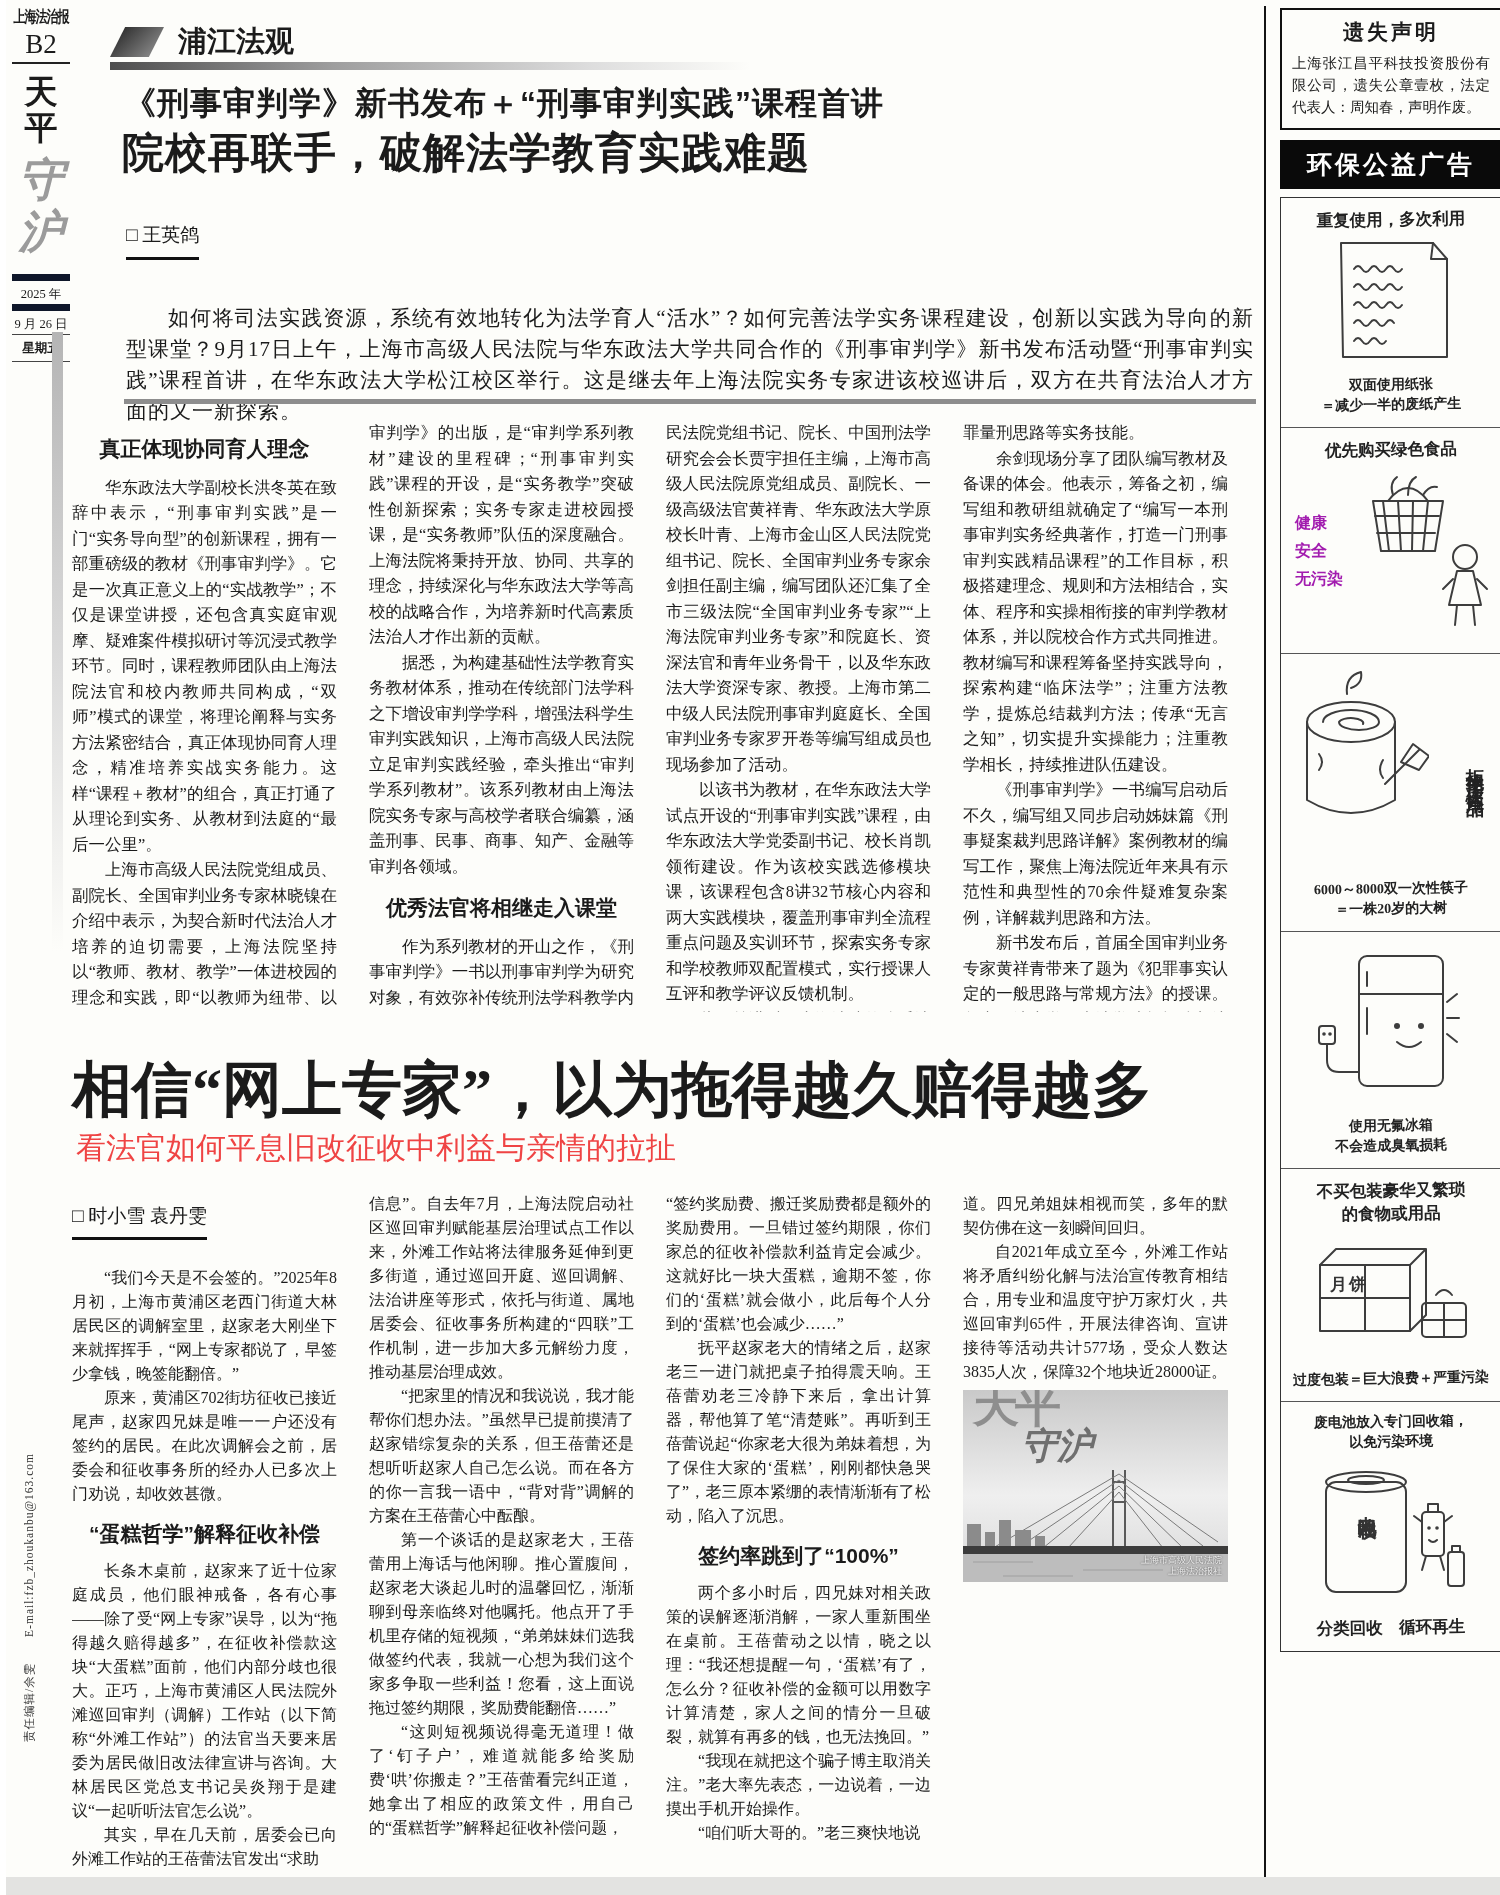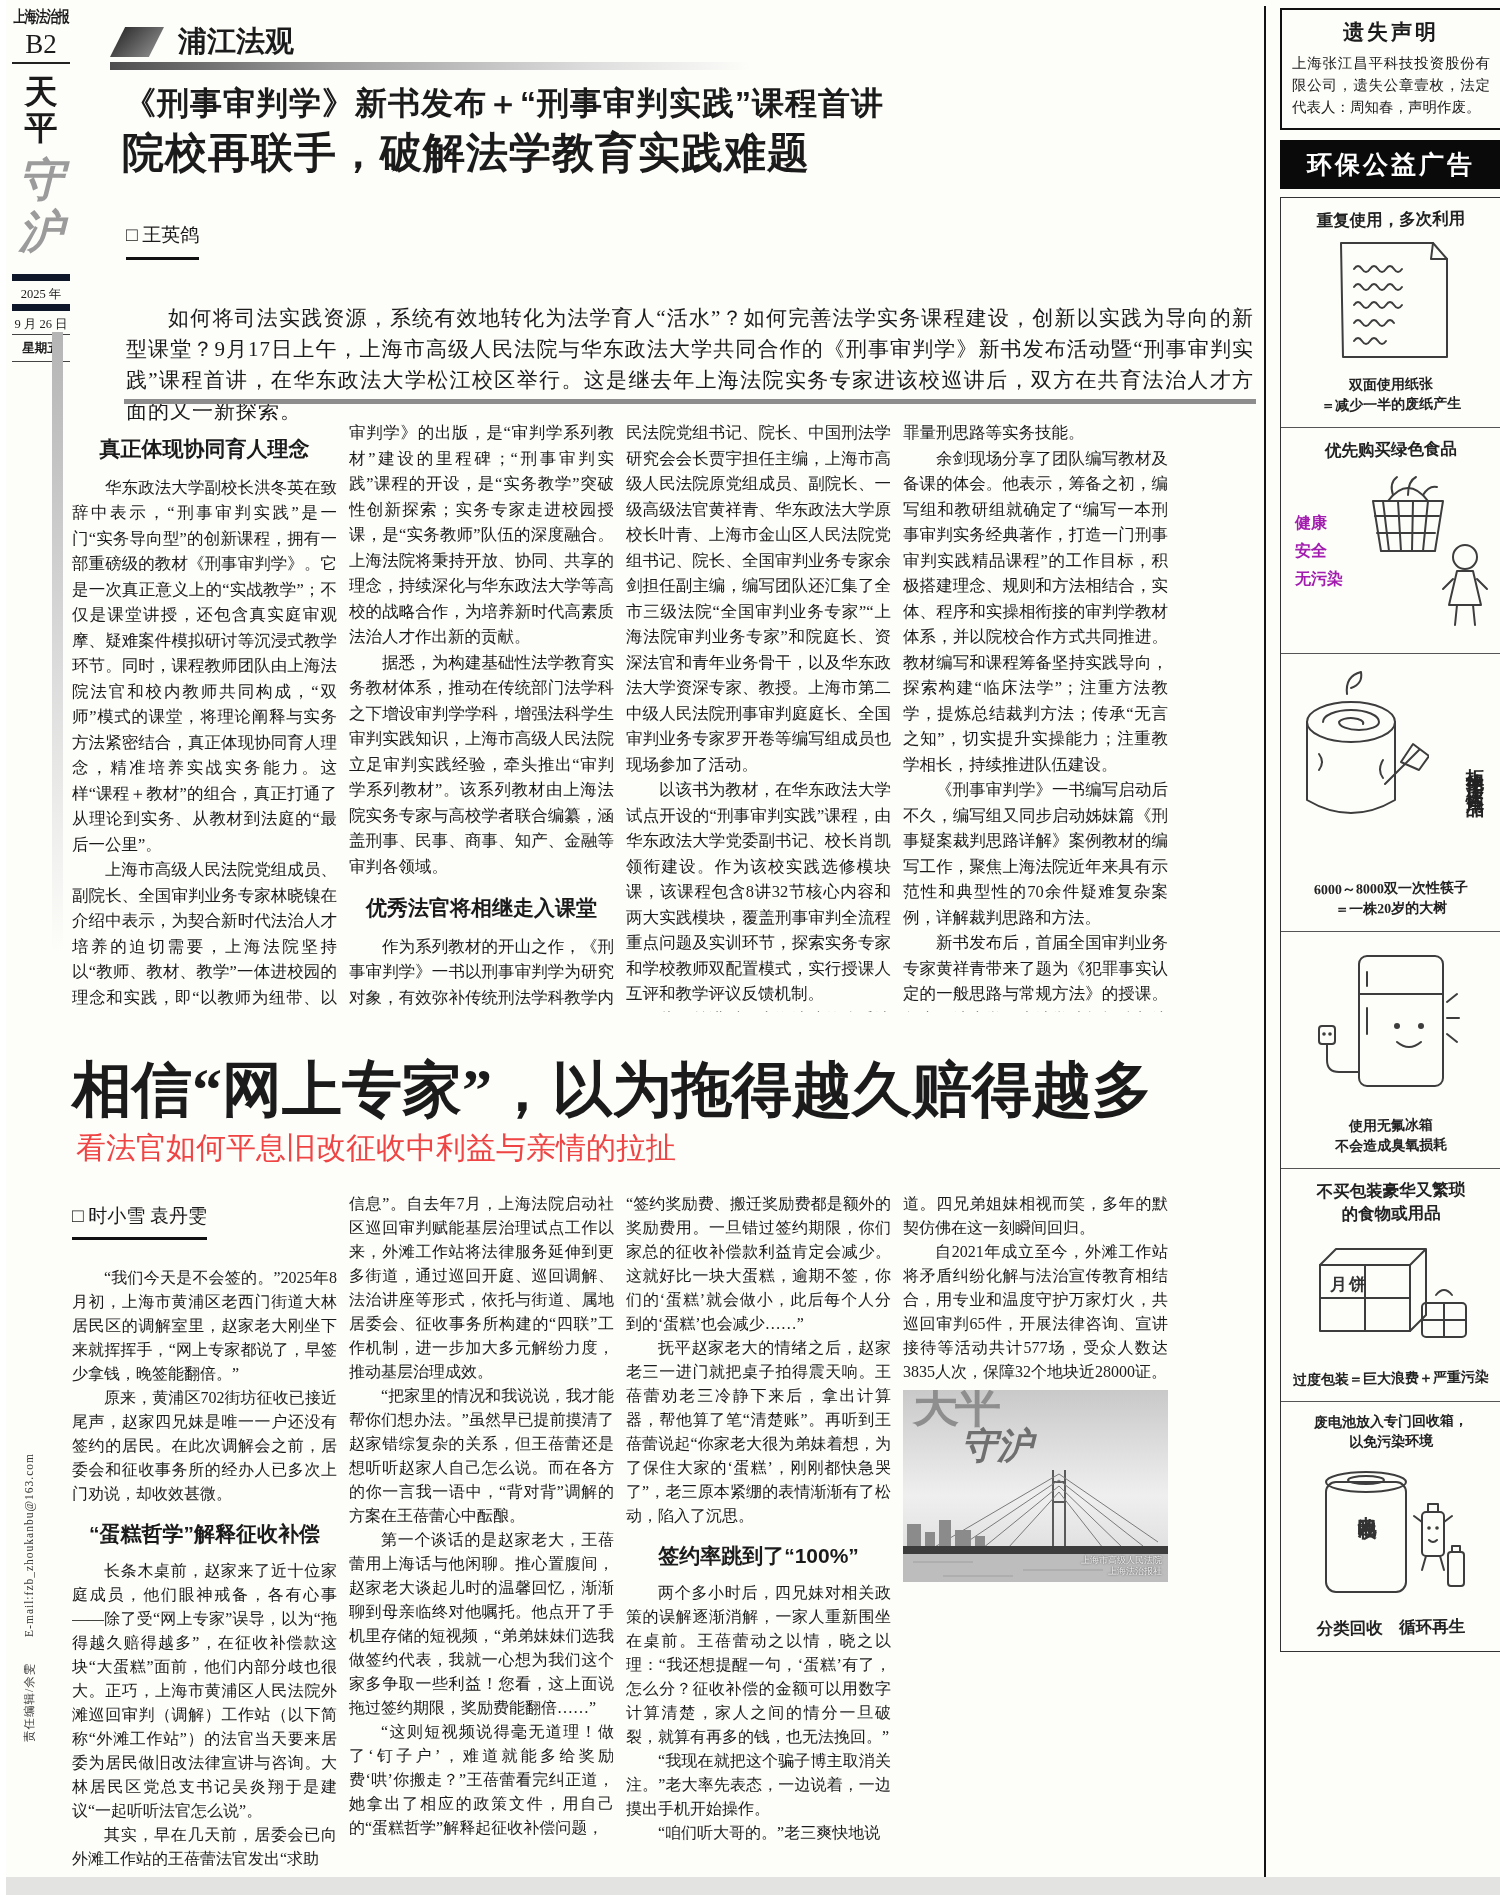--- a/index.html
+++ b/index.html
@@ -32,21 +32,21 @@
           font-family:"Liberation Sans","DejaVu Sans",sans-serif;letter-spacing:1px;}
   .headline1{position:absolute;left:116px;top:120px;width:1130px;font-size:42px;font-weight:bold;
              letter-spacing:1px;line-height:66px;}
   .byline{display:inline-block;font-size:19px;border-bottom:3px solid #111;padding-bottom:9px;}
   .byline1{position:absolute;left:120px;top:222px;}
   .intro{position:absolute;left:120px;top:282px;width:1128px;font-size:21px;line-height:31px;
          text-align:justify;text-indent:2em;letter-spacing:1px;}
   .introrule{position:absolute;left:118px;top:399px;width:1132px;height:5px;background:#8d8d8d;}
 
   
-  .cols{position:absolute;display:flex;gap:12px;overflow:hidden;}
+  .cols{position:absolute;display:flex;gap:32px;overflow:hidden;}
   .topcols{left:66px;top:420px;width:1156px;height:592px;}
   .botcols{left:66px;top:1192px;width:1156px;height:688px;}
   .col{width:265px;overflow:hidden;}
   .col p{margin:0;text-indent:2em;text-align:justify;}
   .topcols .col{font-size:16.5px;line-height:25.5px;}
   .botcols .col{font-size:16px;line-height:24px;}
   p.cont{text-indent:0;}
   .colhead{font-family:"Liberation Sans","DejaVu Sans",sans-serif;font-weight:bold;font-size:21px;
            text-align:center;text-indent:0;margin:16px 0 13px;}
   .botcols .byline{margin:12px 0 26px;}

